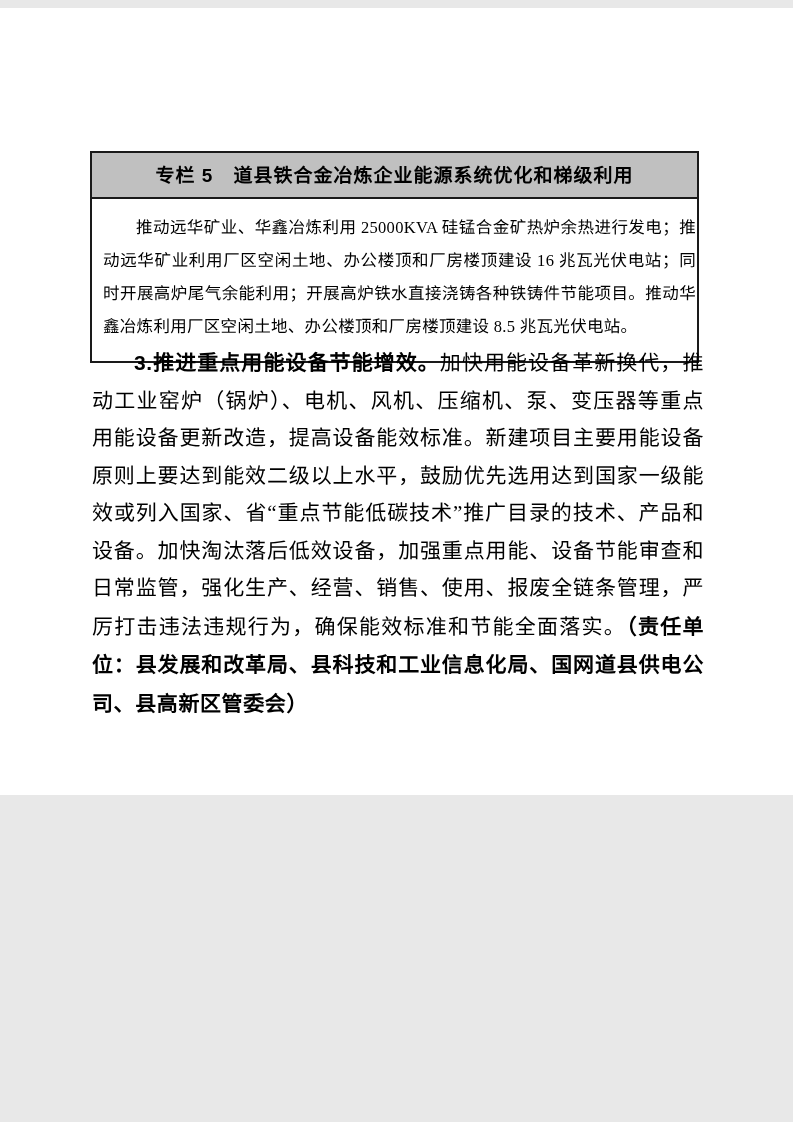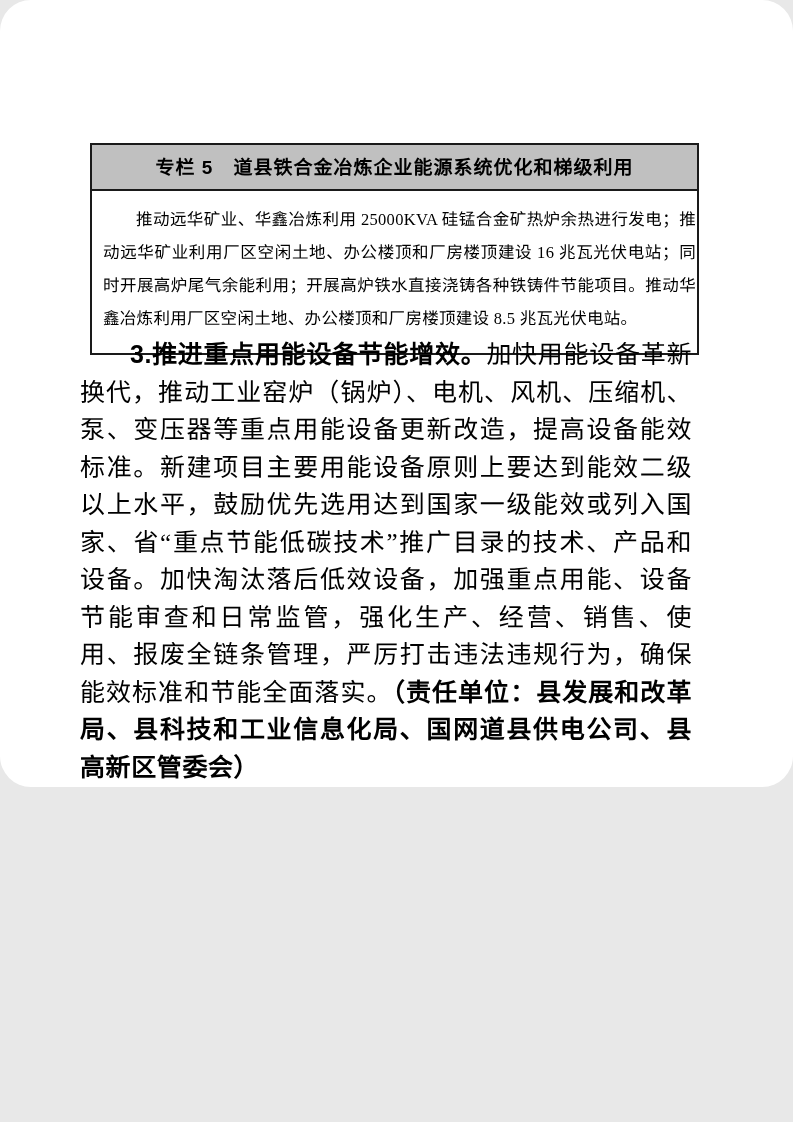--- a/index.html
+++ b/index.html
@@ -5,26 +5,25 @@
   :root{
     --panel-header-bg:#c0c0c0;
     --panel-border:#1a1a1a;
     --text-color:#000000;
     --page-bg:#ffffff;
   }
   html,body{margin:0;padding:0;background:#e8e8e8;}
   .page{
     position:relative;
     width:793px;height:787px;
-    margin:0 auto;
+    margin:8px auto;
     background:var(--page-bg);
     color:var(--text-color);
     font-family:"Liberation Serif","DejaVu Serif",serif;
     overflow:hidden;
-    border-radius:31px;
   }
   
   .panel{
     position:absolute;
     left:90px;top:143px;width:609px;
     border:2px solid var(--panel-border);
     box-sizing:border-box;
     background:#fff;
   }
   .panel-header{
@@ -42,22 +41,22 @@
     padding:12px 1px 18px 11px;
     font-size:16.5px;
     line-height:33px;
     text-align:justify;
     text-justify:inter-ideograph;
   }
   .panel-body p{margin:0;text-indent:2em;letter-spacing:0.3px;}
   
   .main-text{
     position:absolute;
-    left:80px;top:336px;width:612px;
-    font-size:25px;
+    left:92px;top:336px;width:612px;
+    font-size:21px;
     line-height:37.5px;
     text-align:justify;
     text-justify:inter-ideograph;
   }
   .main-text p{margin:0;text-indent:2em;letter-spacing:0.6px;}
   .emph{
     font-weight:bold;
     font-family:"Liberation Sans","DejaVu Sans",sans-serif;
   }
   

